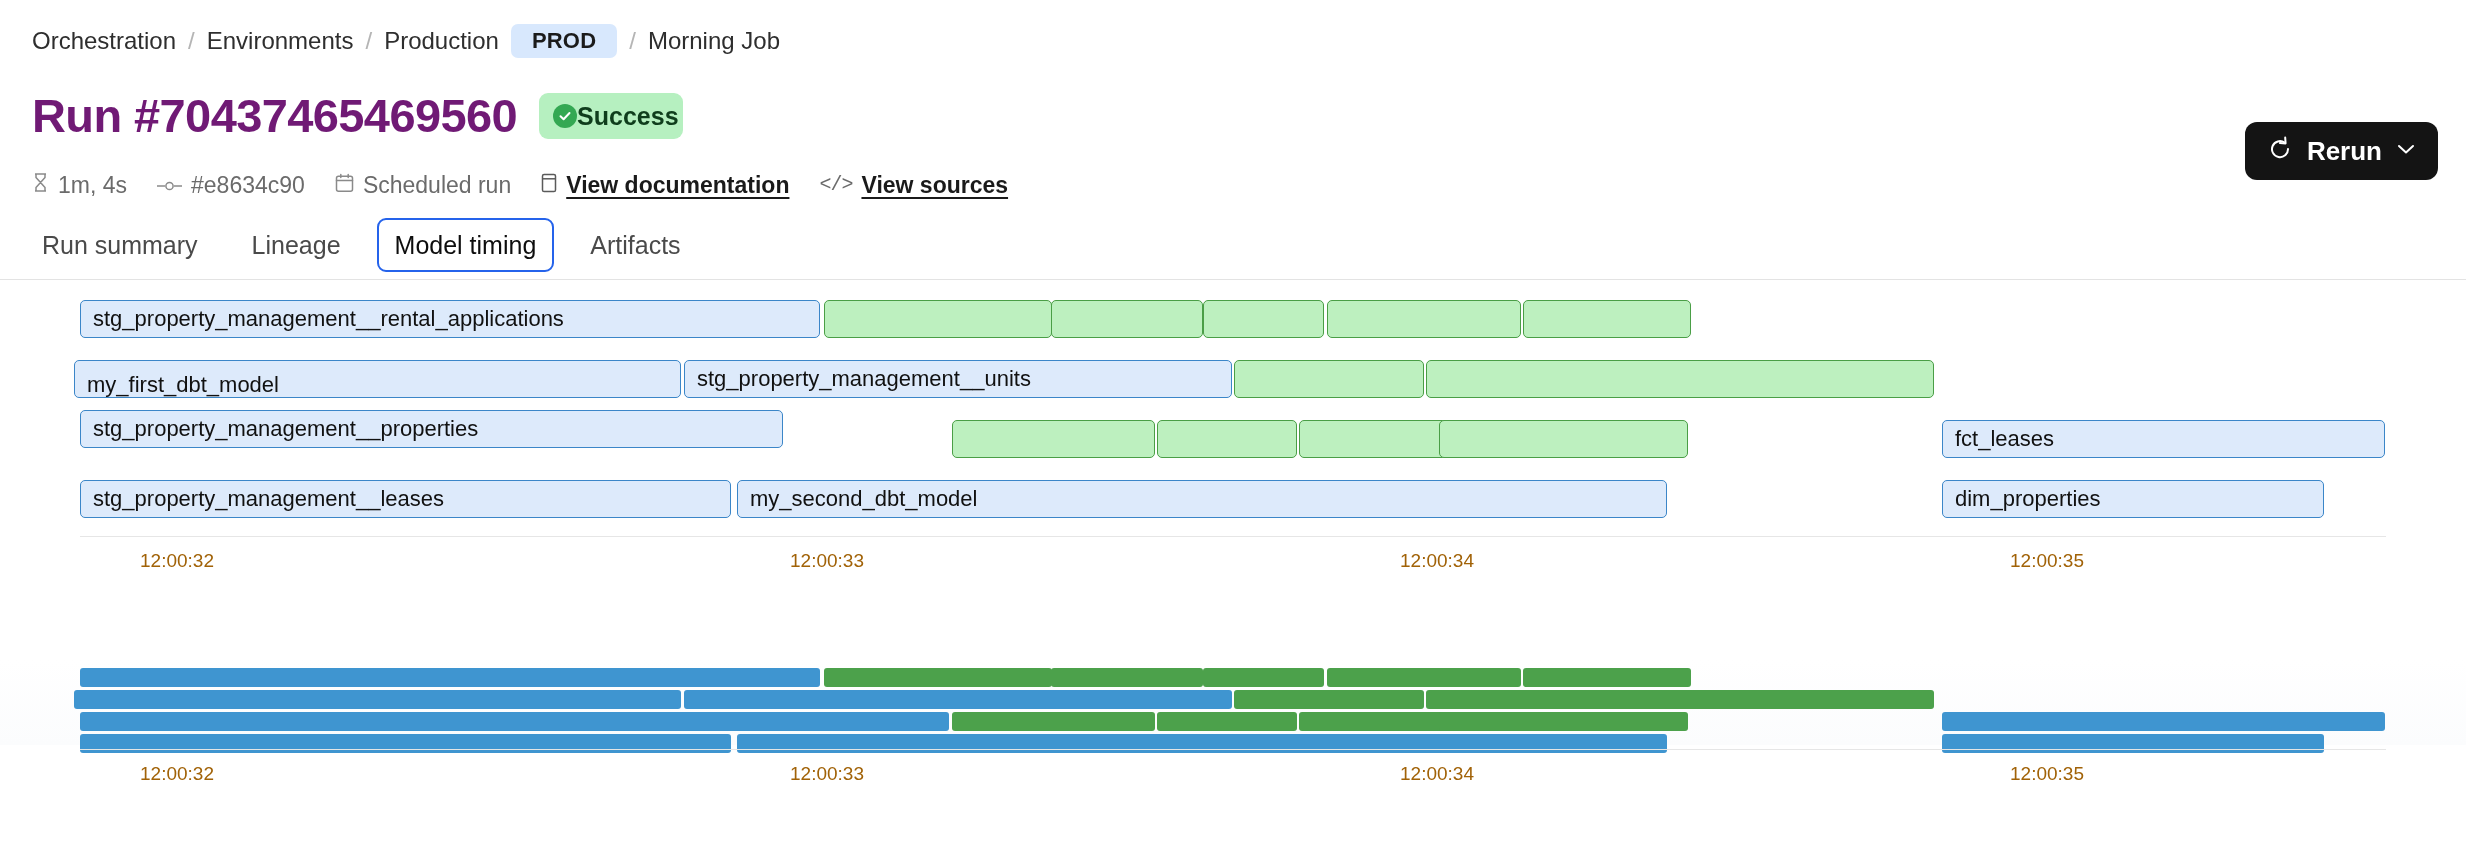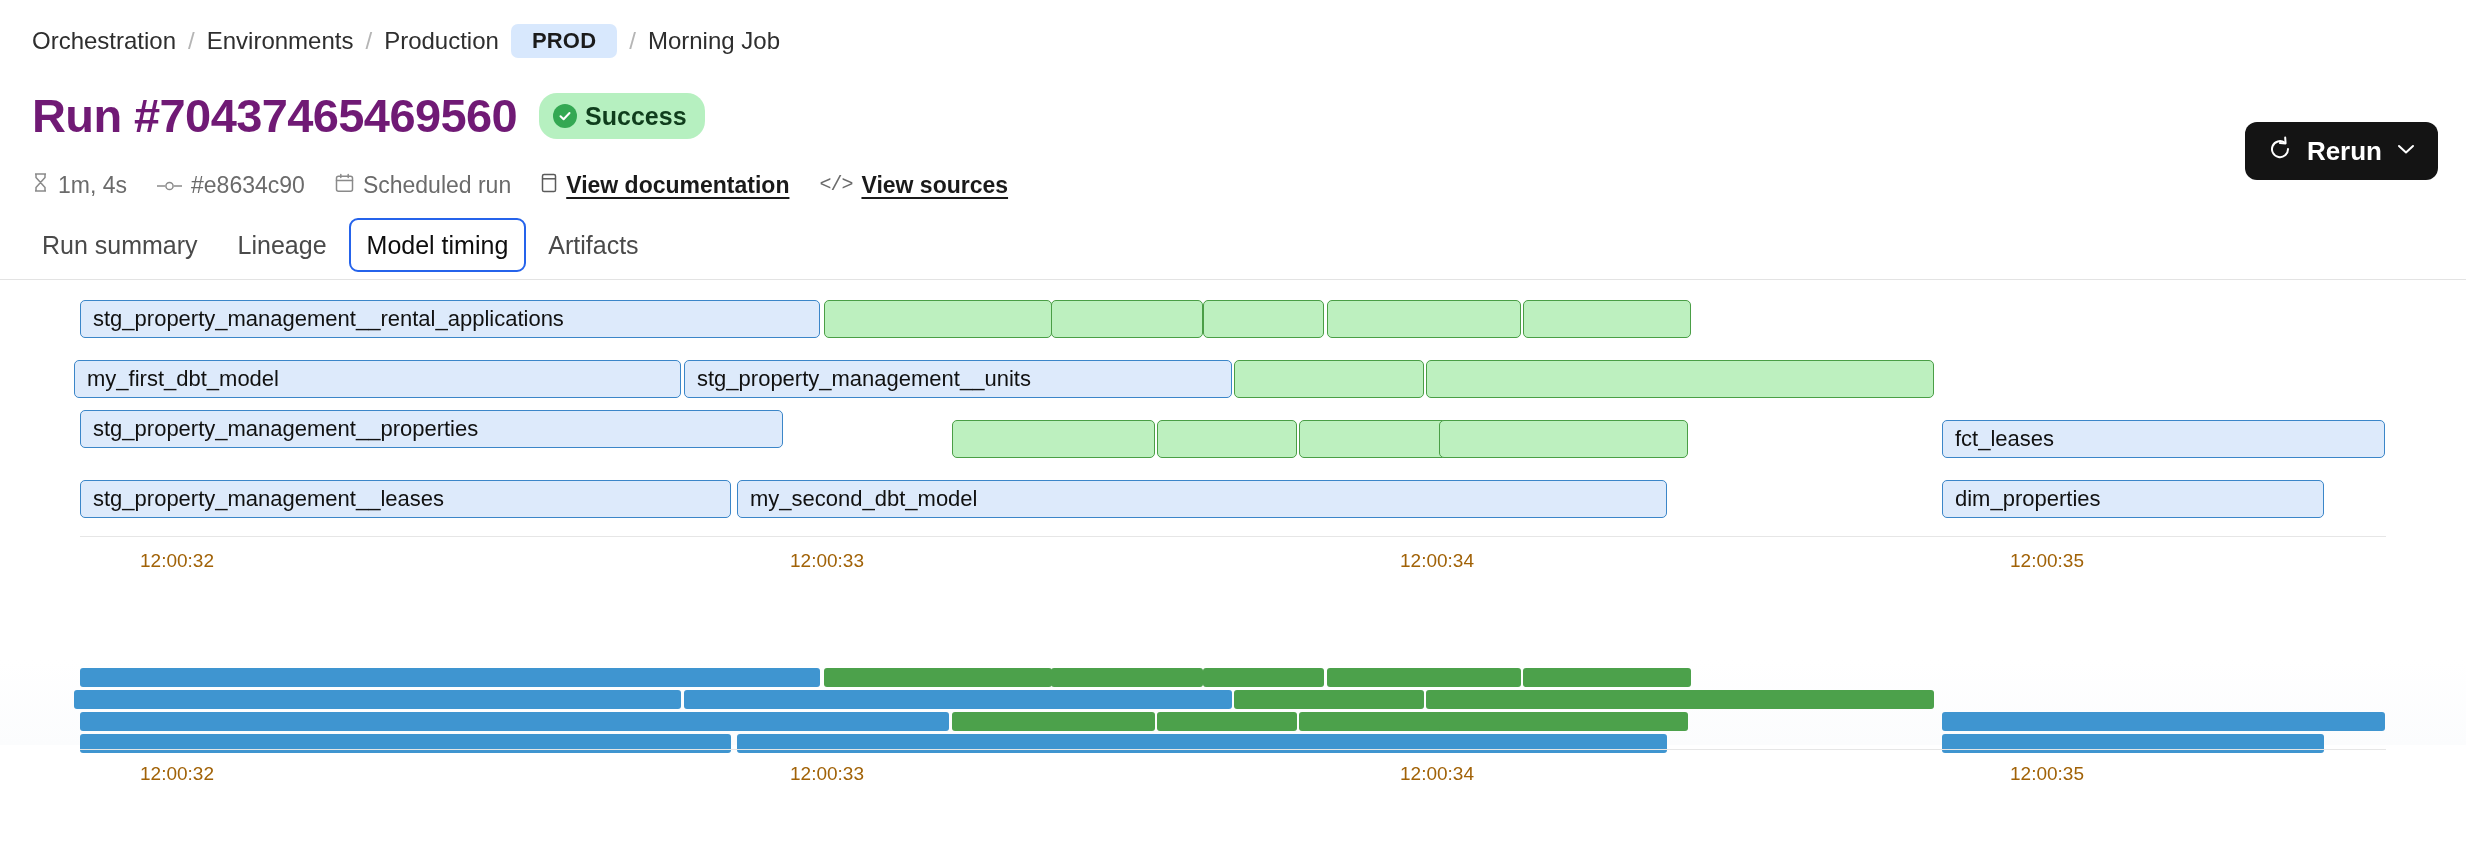--- a/index.html
+++ b/index.html
@@ -60,24 +60,24 @@
     font-size: 47px;
     line-height: 52px;
     font-weight: 700;
     letter-spacing: -0.6px;
     color: #701a75;
     margin: 0;
   }
   .status-badge {
     display: flex;
     align-items: center;
-    gap: 8px;
+    gap: 0;
     background: #b6f0c0;
-    border-radius: 18px;
-    padding: 9px 18px 9px 14px;
+    border-radius: 9px;
+    padding: 9px 4px 9px 14px;
     margin-left: 22px;
   }
   .status-badge .check-ic {
     width: 24px; height: 24px;
     border-radius: 50%;
     background: #34a853;
     display: flex; align-items: center; justify-content: center;
     flex: none;
   }
   .status-badge .check-ic svg { display:block; }
@@ -143,21 +143,21 @@
     line-height: 28px;
   }
 
   
   .tabs {
     position: absolute;
     left: 24px;
     top: 218px;
     display: flex;
     align-items: center;
-    gap: 4px;
+    gap: 18px;
   }
   .tab {
     font-size: 25px;
     line-height: 28px;
     color: #4a4a4a;
     padding: 11px 16px;
     border-radius: 9px;
     border: 2px solid transparent;
     cursor: pointer;
     white-space: nowrap;
@@ -356,21 +356,21 @@
   <div class="gantt">
     <div class="gantt-rows" id="gantt-rows">
         <div class="bar blue" style="left: 80px; width: 740px; top: 0px;">
           <span class="bar-label">stg_property_management__rental_applications</span>
         </div>
         <div class="bar green" style="left: 824px; width: 228px; top: 0px;"></div>
         <div class="bar green" style="left: 1051px; width: 152px; top: 0px;"></div>
         <div class="bar green" style="left: 1203px; width: 121px; top: 0px;"></div>
         <div class="bar green" style="left: 1327px; width: 194px; top: 0px;"></div>
         <div class="bar green" style="left: 1523px; width: 168px; top: 0px;"></div>
-        <div class="bar blue" style="left: 74px; width: 607px; top: 60px;">
+        <div class="bar blue" style="left: 74px; width: 607px; top: 60px; align-items: flex-end;">
           <span class="bar-label">my_first_dbt_model</span>
         </div>
         <div class="bar blue" style="left: 684px; width: 548px; top: 60px;">
           <span class="bar-label">stg_property_management__units</span>
         </div>
         <div class="bar green" style="left: 1234px; width: 190px; top: 60px;"></div>
         <div class="bar green" style="left: 1426px; width: 508px; top: 60px;"></div>
         <div class="bar blue" style="left: 80px; width: 703px; top: 110px;">
           <span class="bar-label">stg_property_management__properties</span>
         </div>

